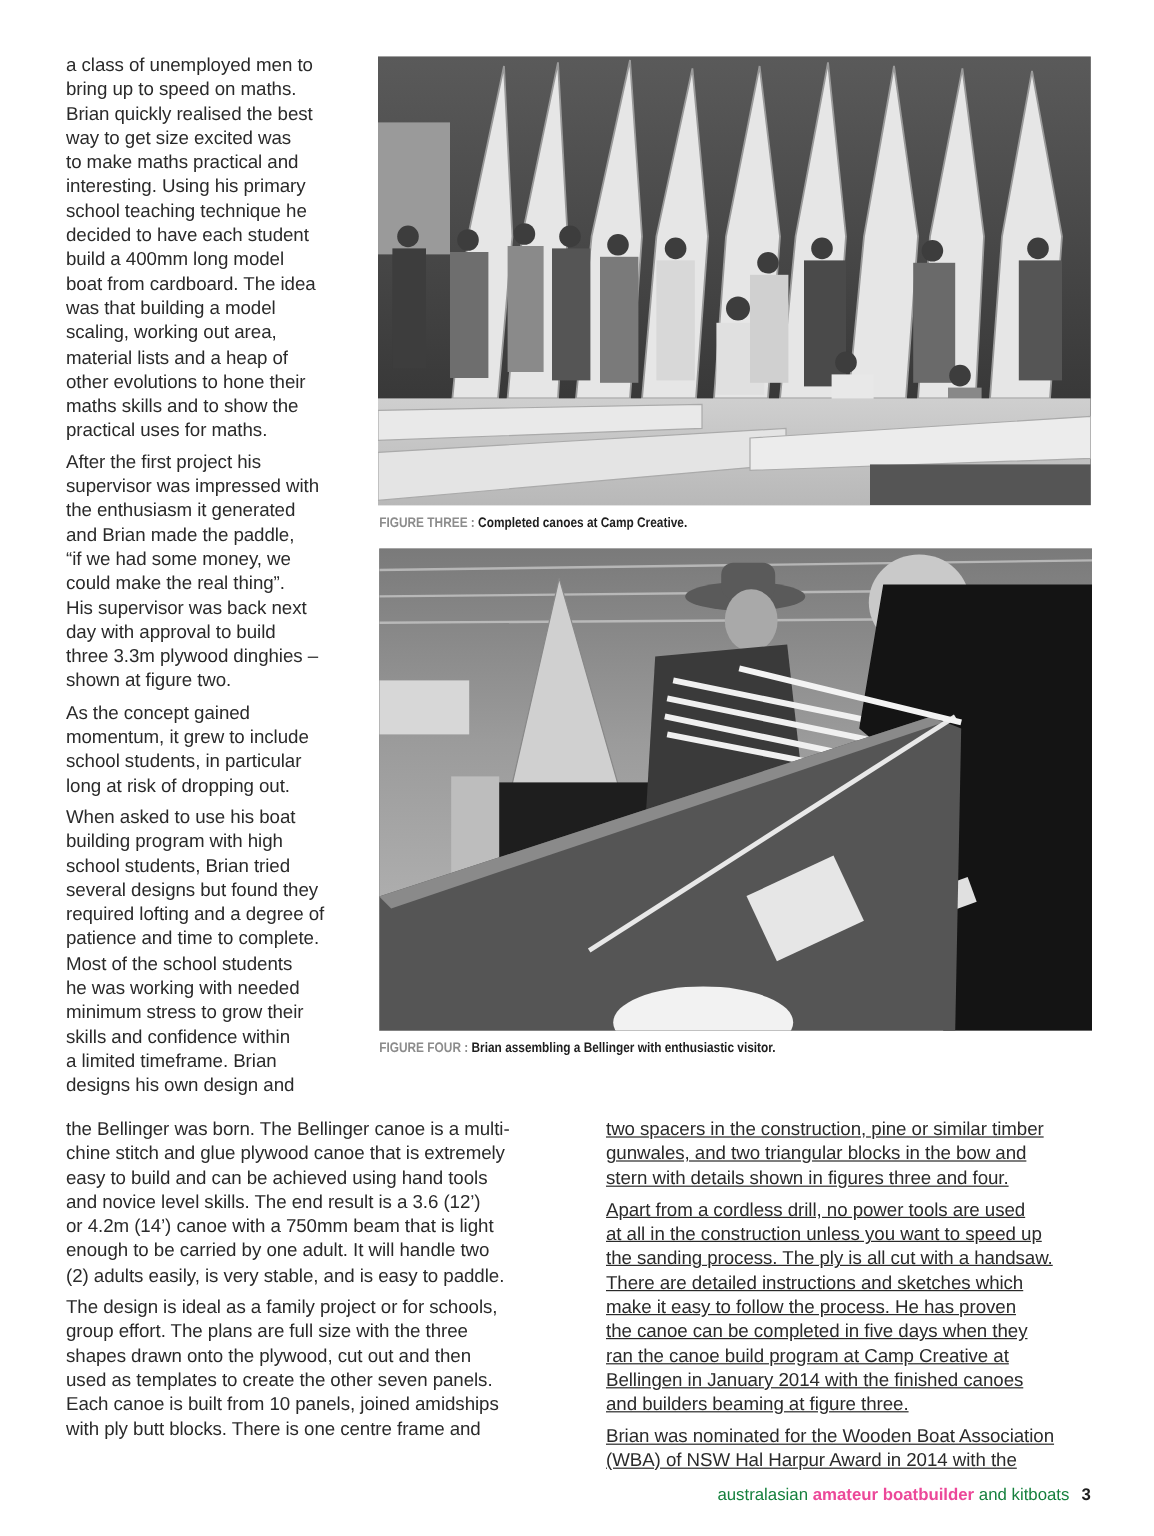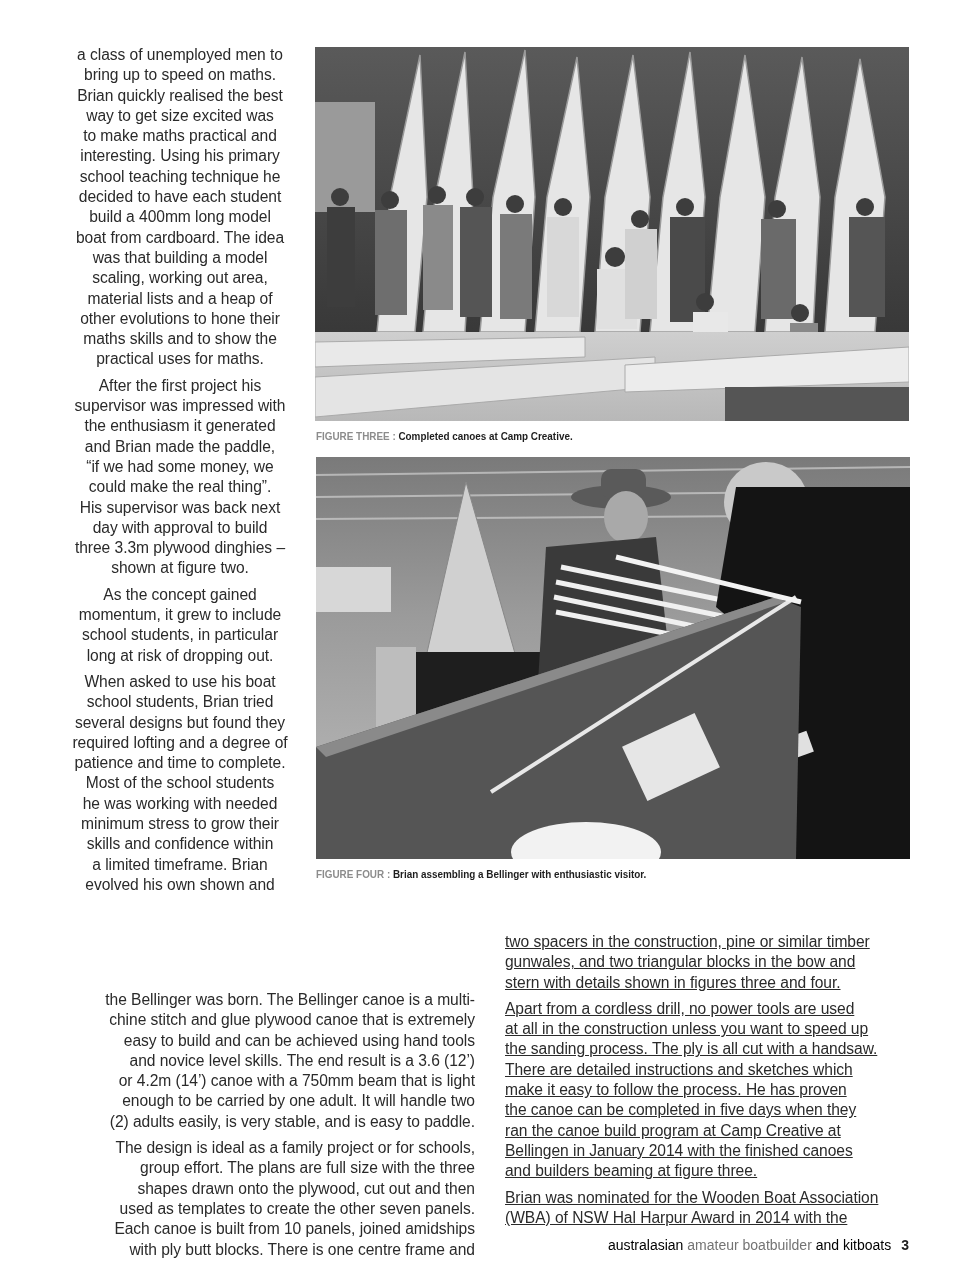--- a/index.html
+++ b/index.html
@@ -1,30 +1,30 @@
 <!DOCTYPE html>
 <html><head>
   <meta charset="utf-8">
   <style>
     html, body { margin: 0; padding: 0; background: #ffffff; }
     body { width: 962px; height: 1280px; position: relative; overflow: hidden;
            font-family: "Liberation Sans", sans-serif; color: #2a2a2a; }
-    .col-left { position: absolute; left: 55px; top: 45px; width: 250px; text-align: center; }
+    .col-left { position: absolute; left: 55px; top: 45px; width: 250px; }
     .para { margin: 0 0 6px 0; font-size: 15.6px; line-height: 20.3px; letter-spacing: -0.05px; }
     .para .ln { display: block; white-space: nowrap; }
-    .col-bl { position: absolute; left: 55px; top: 990px; width: 420px; text-align: right; }
+    .col-bl { position: absolute; left: 55px; top: 932px; width: 420px; }
     .col-br { position: absolute; left: 505px; top: 932px; width: 410px; text-decoration: underline; }
     .photo { position: absolute; overflow: hidden; background: #777; }
     .photo svg { display: block; width: 100%; height: 100%; }
     .caption { position: absolute; font-size: 11.5px; white-space: nowrap; transform: scaleX(0.86); transform-origin: left center; }
     .caption .lbl { color: #8c8c8c; font-weight: bold; }
     .caption .txt { color: #1e1e1e; font-weight: bold; }
     .footer { position: absolute; right: 53px; top: 1237px; font-size: 14px; white-space: nowrap; }
-    .footer .grey { color: #000000; }
-    .footer .dark { color: #737373; font-weight: normal; }
+    .footer .grey { color: #15803d; }
+    .footer .dark { color: #ec4899; font-weight: bold; }
     .footer .pg { color: #1f1f1f; font-weight: bold; margin-left: 10px; }
   </style>
 </head>
 <body>
 
 <div class="col-left">
   <p class="para">
     <span class="ln">a class of unemployed men to</span>
     <span class="ln">bring up to speed on maths.</span>
     <span class="ln">Brian quickly realised the best</span>
@@ -55,30 +55,31 @@
     <span class="ln">shown at figure two.</span>
   </p>
   <p class="para">
     <span class="ln">As the concept gained</span>
     <span class="ln">momentum, it grew to include</span>
     <span class="ln">school students, in particular</span>
     <span class="ln">long at risk of dropping out.</span>
   </p>
   <p class="para">
     <span class="ln">When asked to use his boat</span>
+    <span class="ln">building program with high</span>
     <span class="ln">school students, Brian tried</span>
     <span class="ln">several designs but found they</span>
     <span class="ln">required lofting and a degree of</span>
     <span class="ln">patience and time to complete.</span>
     <span class="ln">Most of the school students</span>
     <span class="ln">he was working with needed</span>
     <span class="ln">minimum stress to grow their</span>
     <span class="ln">skills and confidence within</span>
     <span class="ln">a limited timeframe. Brian</span>
-    <span class="ln">evolved his own shown and</span>
+    <span class="ln">designs his own design and</span>
   </p>
 </div>
 
 <div class="photo" style="left:315px; top:47px; width:594px; height:374px;">
   <svg viewBox="0 0 594 374" preserveAspectRatio="none">
     <defs>
       <linearGradient id="sky1" x1="0" y1="0" x2="0" y2="1">
         <stop offset="0" stop-color="#5a5a5a"></stop>
         <stop offset="1" stop-color="#2e2e2e"></stop>
       </linearGradient>

